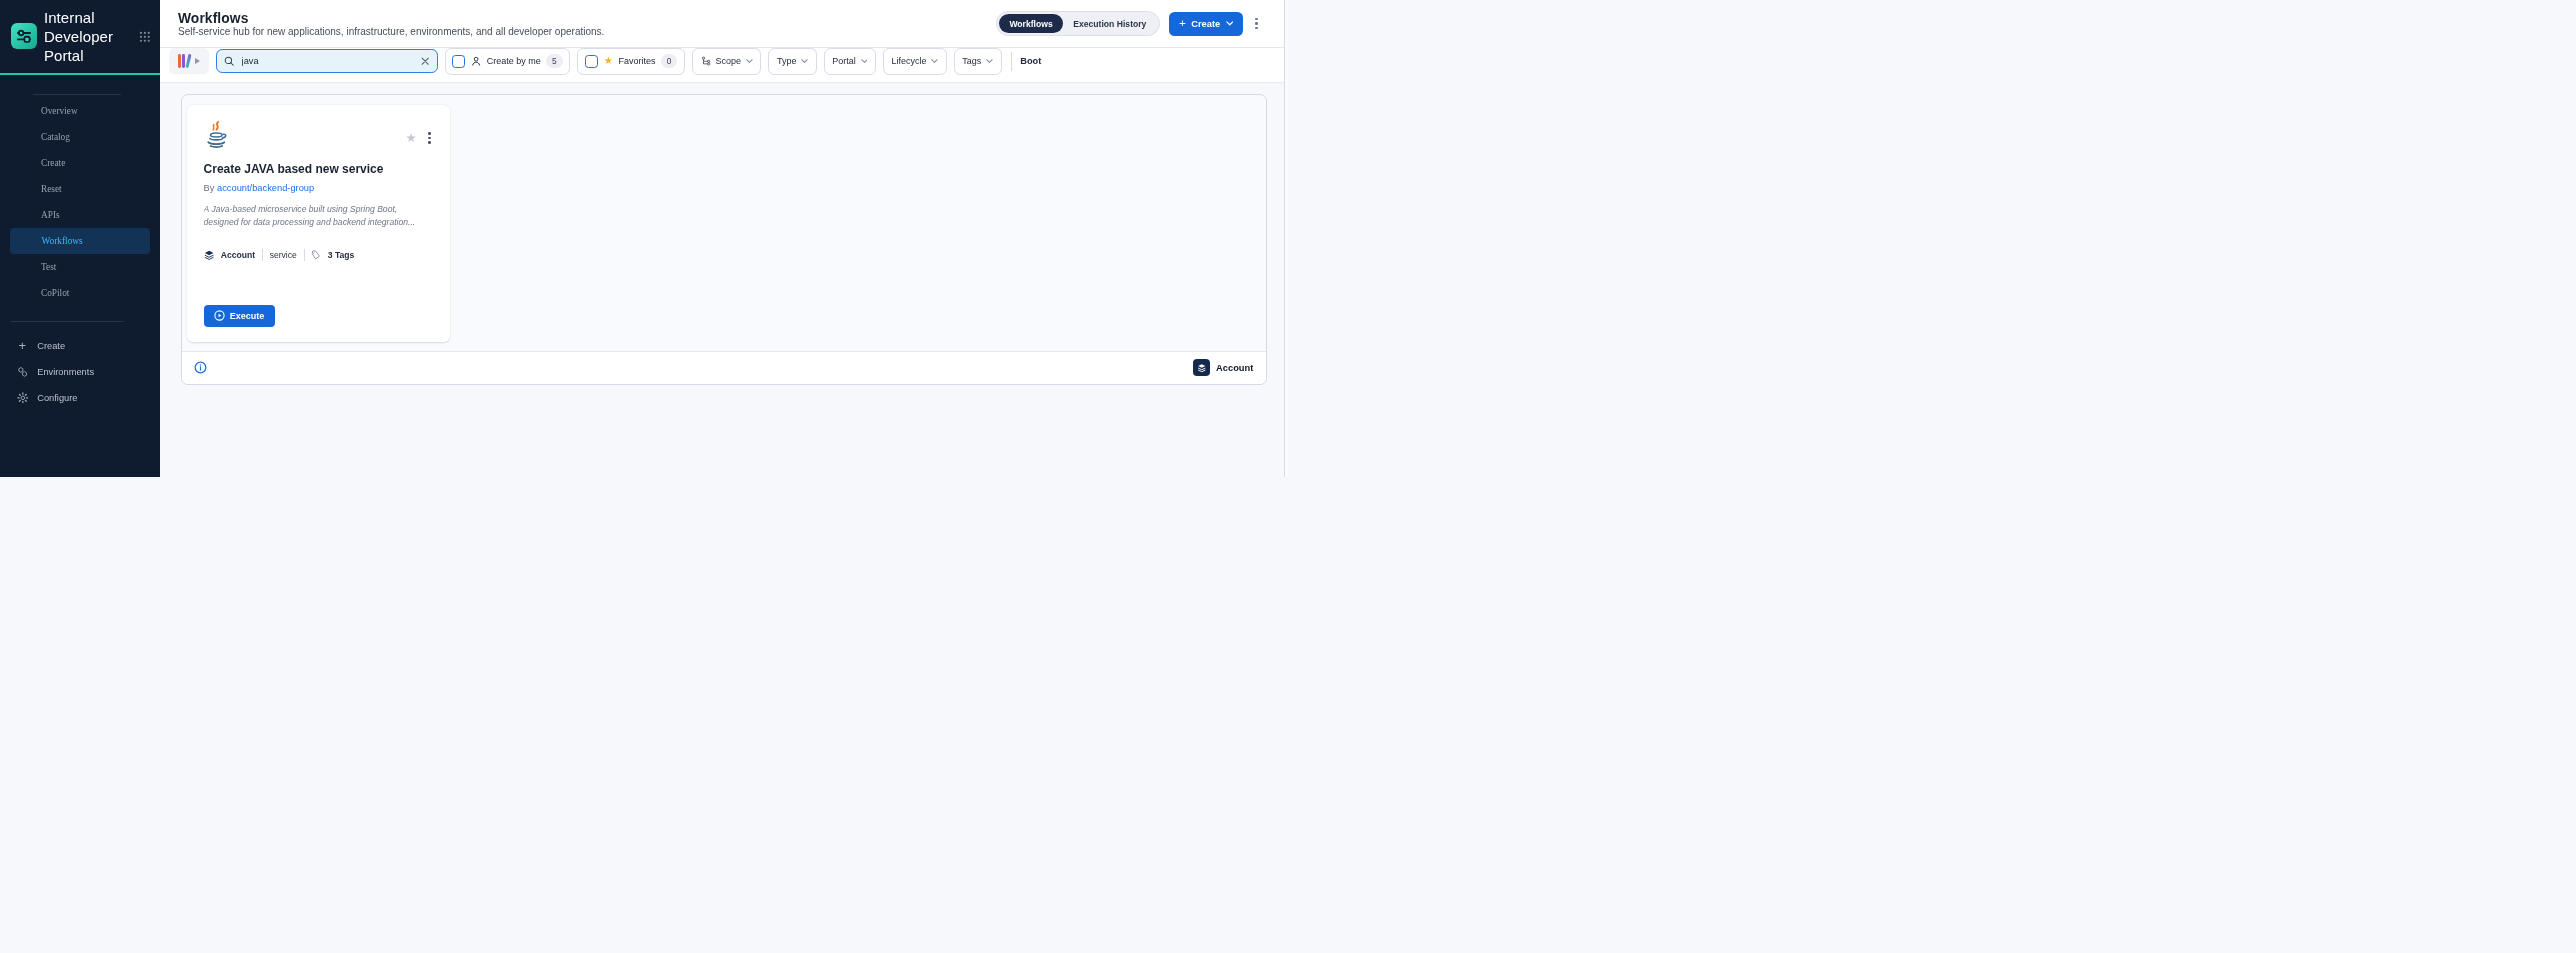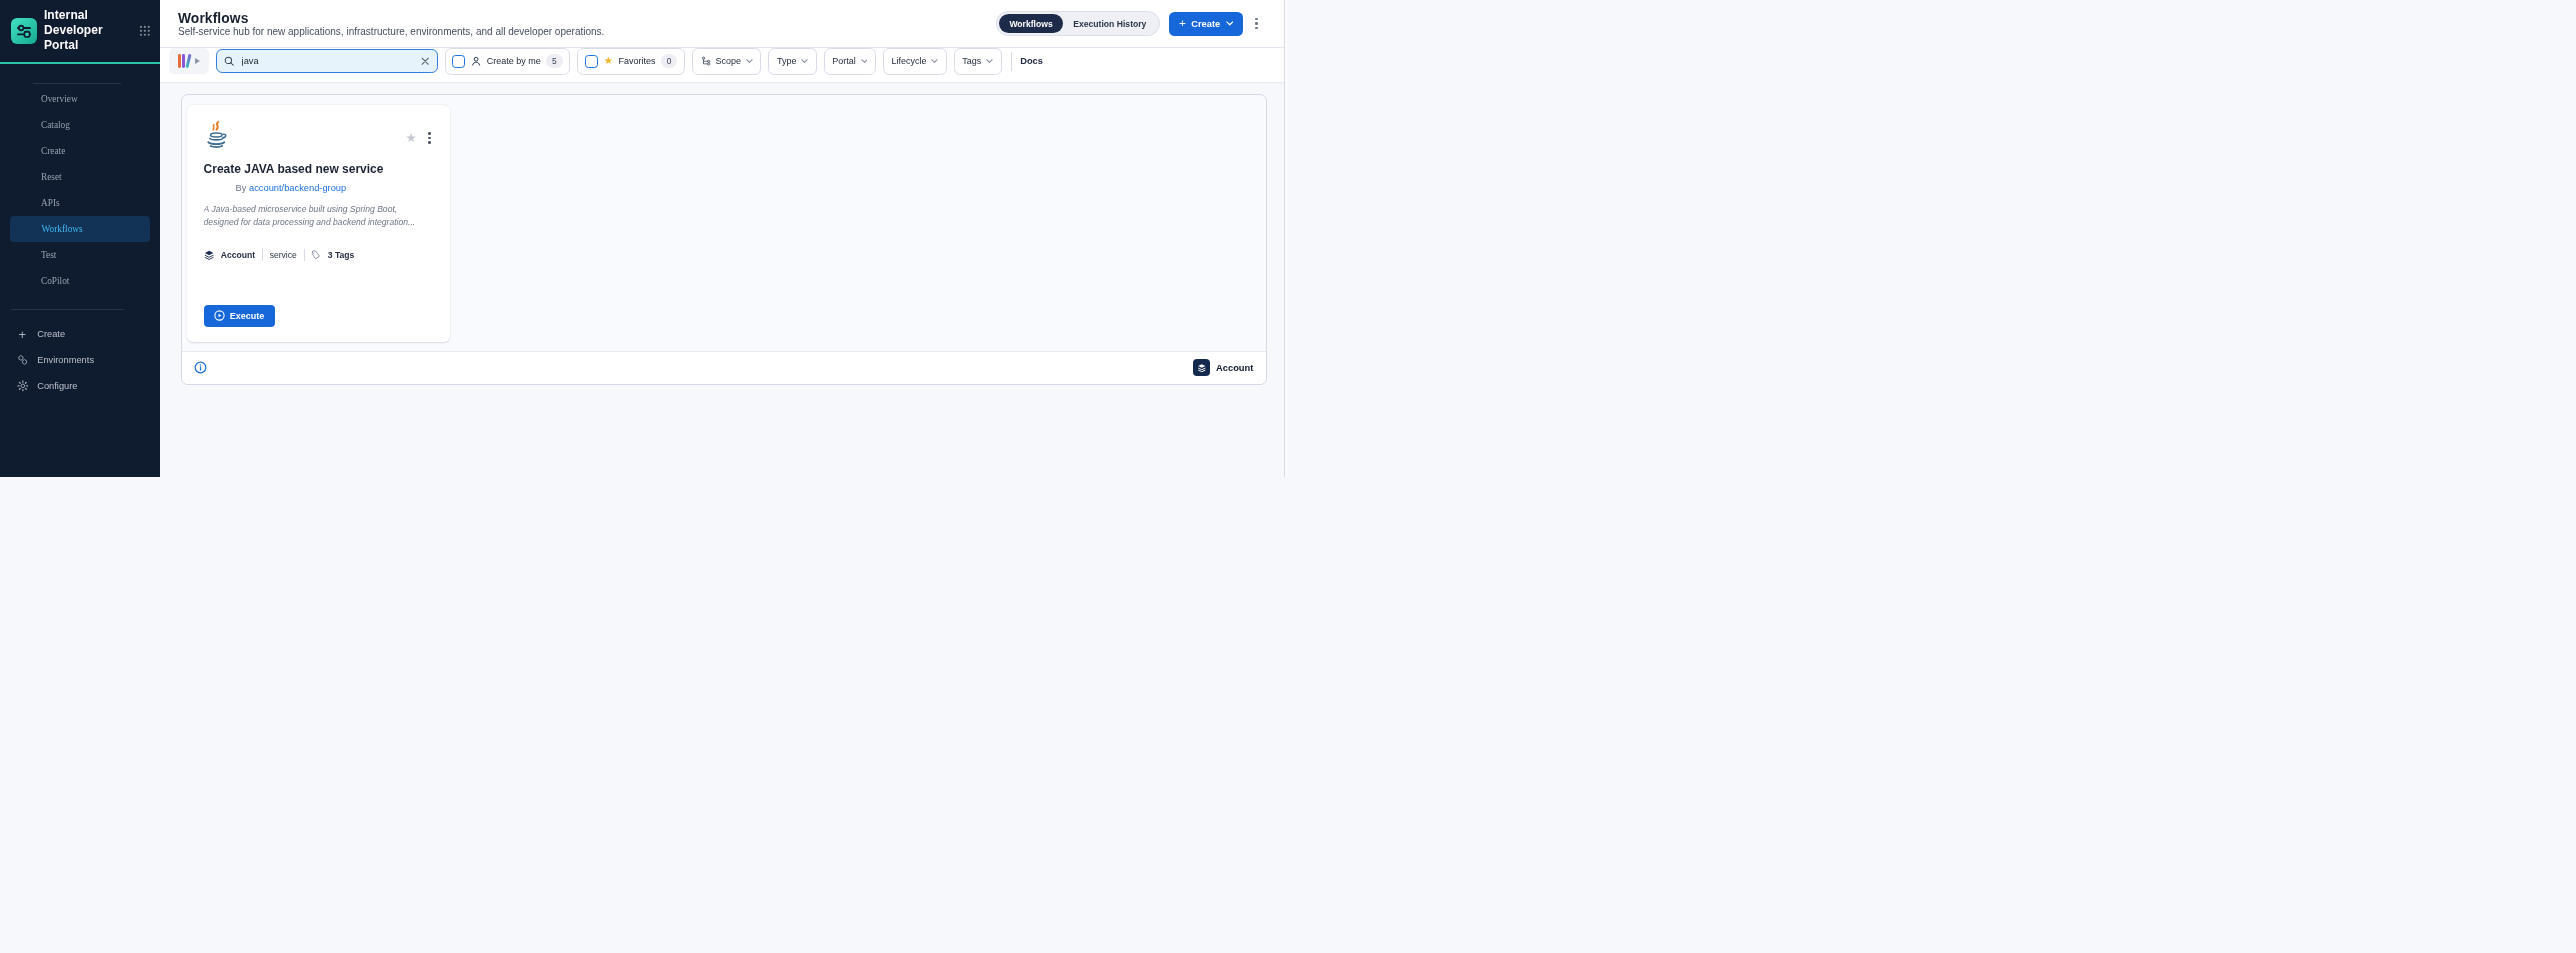--- a/index.html
+++ b/index.html
@@ -4,21 +4,21 @@
 <style>
   html,body{margin:0;padding:0;background:#f7f8fb;}
   .screen{position:relative;width:1288px;height:477px;overflow:hidden;
     font-family:"Liberation Sans",sans-serif;color:#1b2333;background:#f7f8fb;}
 
   
   .sidebar{position:absolute;left:0;top:0;width:160px;height:477px;background:#0f1b2e;z-index:10;}
   .logo-row{display:flex;align-items:center;gap:6.9px;padding:7.6px 9.6px 8.3px 11px;border-bottom:2.1px solid #2bc4a8;}
   .logo-sq{width:26px;height:26px;border-radius:6.2px;background:linear-gradient(135deg,#43e2c5,#14a990);
     display:flex;align-items:center;justify-content:center;flex:0 0 auto;}
-  .logo-title{color:#fff;font-size:12px;font-weight:bold;line-height:1.28;letter-spacing:0.1px;}
+  .logo-title{color:#fff;font-size:15px;font-weight:normal;line-height:1.28;letter-spacing:0.1px;}
   .grid-icon{margin-left:auto;flex:0 0 auto;}
   .nav-divider-top{height:0.7px;background:#273349;width:88px;margin:19px 0 2.8px 33px;}
   .nav{padding:0;}
   .nav-item{height:26px;display:flex;align-items:center;padding-left:41px;font-size:9.3px;color:#98a1b3;cursor:pointer;font-family:Liberation Serif, serif;}
   .nav-item.active{background:#123355;border-radius:4.1px;margin:0 9.6px;padding-left:32px;color:#41b9f6;}
   .nav-divider-bottom{height:0.7px;background:#273349;margin:15px 36px 11px 11px;}
   .foot-item{height:26px;display:flex;align-items:center;gap:9px;padding-left:16.5px;font-size:9.3px;color:#bac1cd;cursor:pointer;}
   .foot-item .plus-glyph{font-size:13px;font-weight:400;color:#aab2c2;width:11.7px;text-align:center;line-height:1;}
 
   
@@ -61,21 +61,21 @@
   
   .content{position:absolute;top:84px;left:0;right:0;bottom:0;background:#f7f8fb;}
   .panel{position:absolute;left:20.6px;right:21.3px;top:9.6px;height:291px;background:#f9fafd;border:0.7px solid #d5d8e5;border-radius:6.9px;overflow:hidden;box-sizing:border-box;}
   .card{position:absolute;left:5.5px;top:10.3px;width:263px;height:237px;background:#fff;border-radius:6.2px;
     box-shadow:0 0.7px 2.1px rgba(16,24,40,.09),0 0.7px 1.4px rgba(16,24,40,.05);padding:16.5px;box-sizing:border-box;}
   .card-top{display:flex;align-items:flex-start;}
   .card-actions{margin-left:auto;display:flex;align-items:center;gap:9px;margin-top:8.3px;}
   .card-star{color:#c6c9d4;font-size:12.4px;line-height:1;cursor:pointer;}
   .kebab-dark i{background:#4f5665;}
   .card-title{margin-top:9px;font-size:12px;font-weight:bold;color:#1b2333;}
-  .by-line{margin-top:6.2px;font-size:9.3px;color:#6a7282;margin-left:32px;}
+  .by-line{margin-top:6.2px;font-size:9.3px;color:#6a7282;}
   .by-line a{color:#1e6fe0;text-decoration:none;cursor:pointer;}
   .card-desc{margin-top:10.3px;font-size:8.6px;line-height:1.58;color:#6e7585;max-width:227px;
     display:-webkit-box;-webkit-line-clamp:2;-webkit-box-orient:vertical;overflow:hidden;font-style:italic;}
   .meta-row{margin-top:18.6px;display:flex;align-items:center;gap:6.9px;font-size:8.6px;color:#2a3342;}
   .meta-strong{font-weight:bold;color:#242e40;}
   .meta-div{width:0.7px;height:12.4px;background:#d8dbe4;}
   .execute-btn{position:absolute;left:16.5px;bottom:15px;height:22px;background:#1667d9;border:none;border-radius:4.1px;
     color:#fff;font-family:inherit;font-size:9px;font-weight:bold;display:flex;align-items:center;gap:4.8px;padding:0 10.3px;cursor:pointer;}
   .panel-footer{position:absolute;left:0;right:0;bottom:0;height:33px;background:#fff;border-top:0.7px solid #e6e8f0;
     display:flex;align-items:center;padding:0 12.4px;box-sizing:border-box;}
@@ -264,21 +264,21 @@
       </div>
 
       <div class="drop">
         <span>Tags</span>
         <svg width="6.9" height="4.1" viewBox="0 0 10 6">
           <path d="M1 1 l4 4 4-4" stroke="#878e9e" stroke-width="1.5" fill="none" stroke-linecap="round" stroke-linejoin="round"></path>
         </svg>
       </div>
 
       <div class="vdiv"></div>
-      <div class="reset">Docs</div>
+      <div class="reset">Boot</div>
     </div>
 
     <div class="content">
       <div class="panel">
 
         <div class="card">
           <div class="card-top">
             <svg width="25" height="32" viewBox="0 0 24 31">
               <path d="M13.6 1 c-3.4 2.6 1.9 4 -1.6 7.4" fill="none" stroke="#e8761f" stroke-width="1.9" stroke-linecap="round"></path>
               <path d="M9.6 3.4 c-2.2 1.9 1.3 2.9 -0.9 5.2" fill="none" stroke="#e8761f" stroke-width="1.4" stroke-linecap="round"></path>

